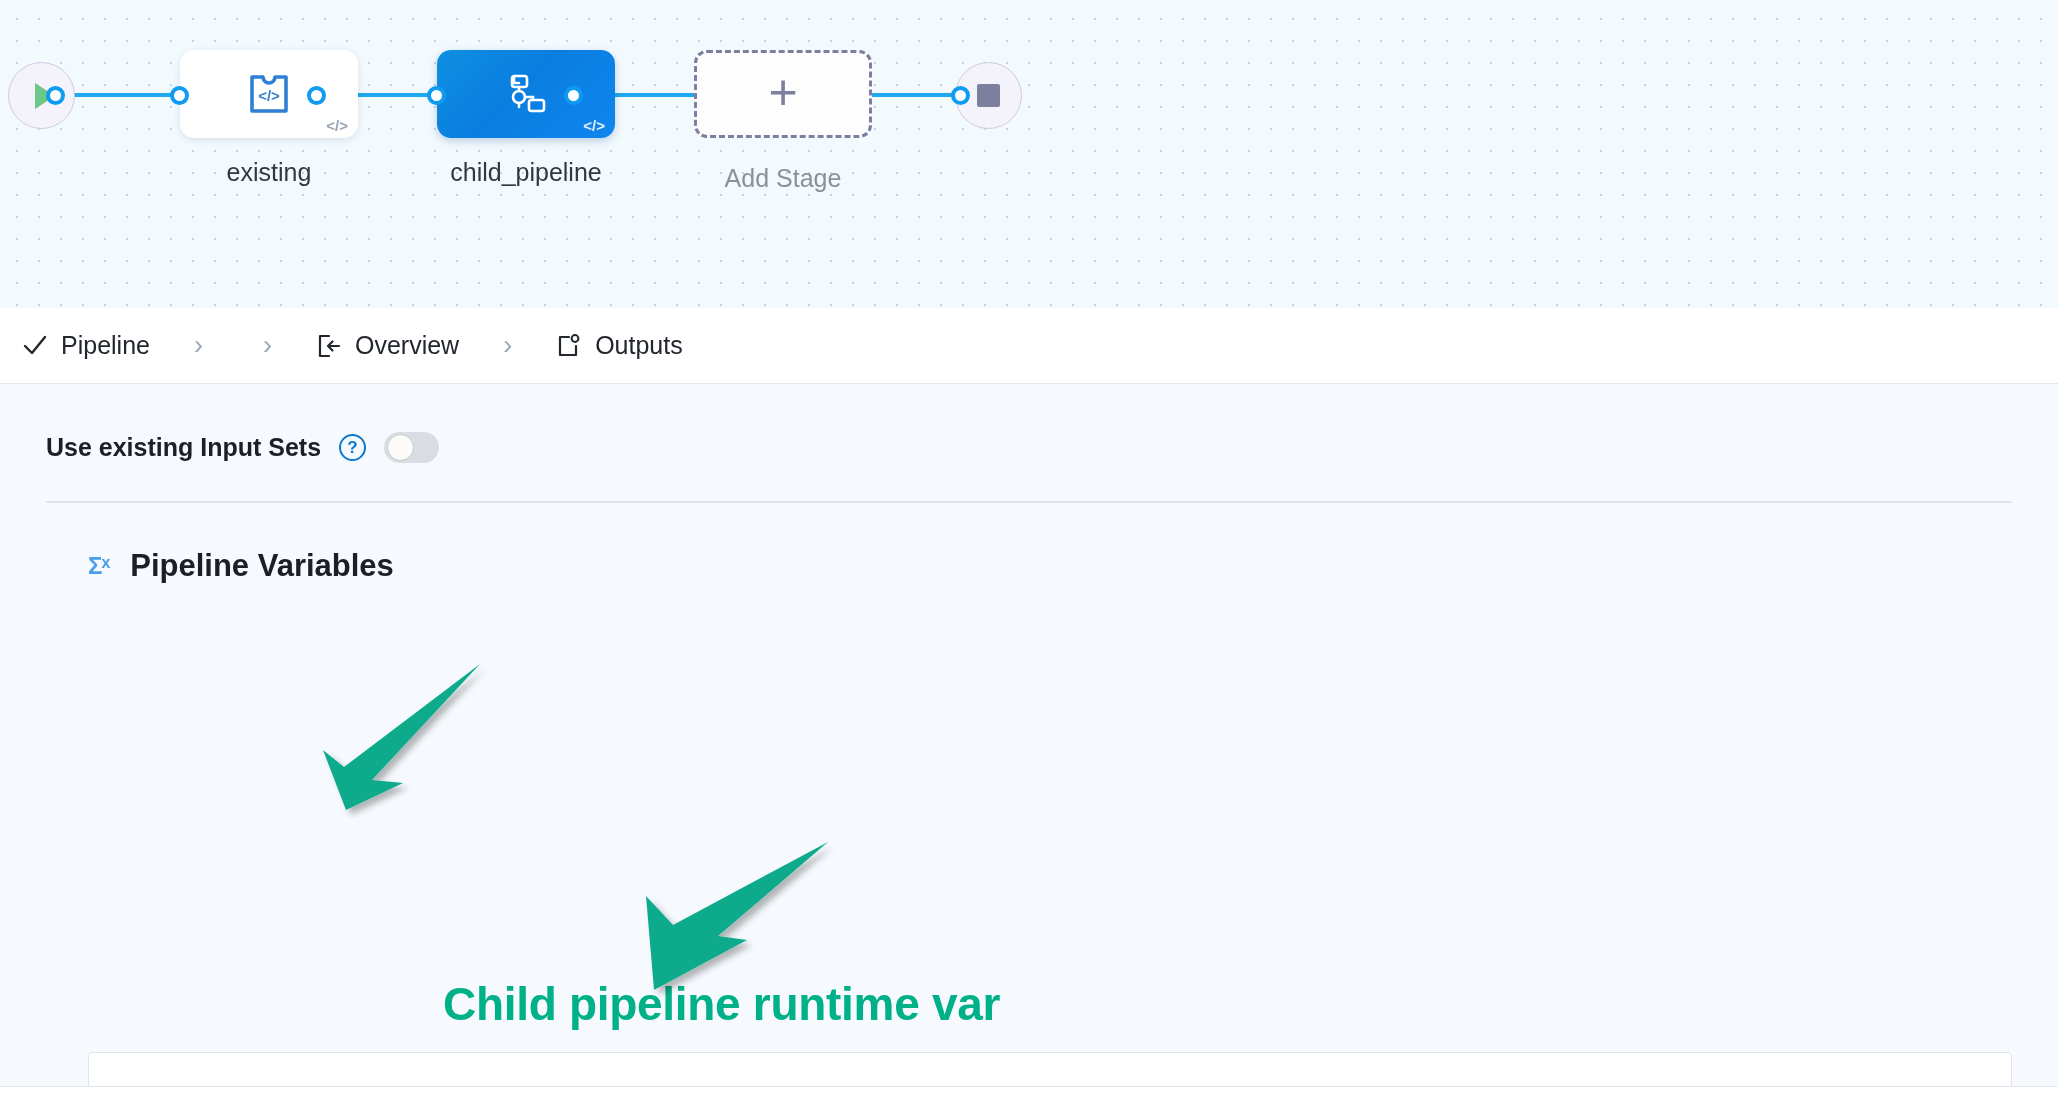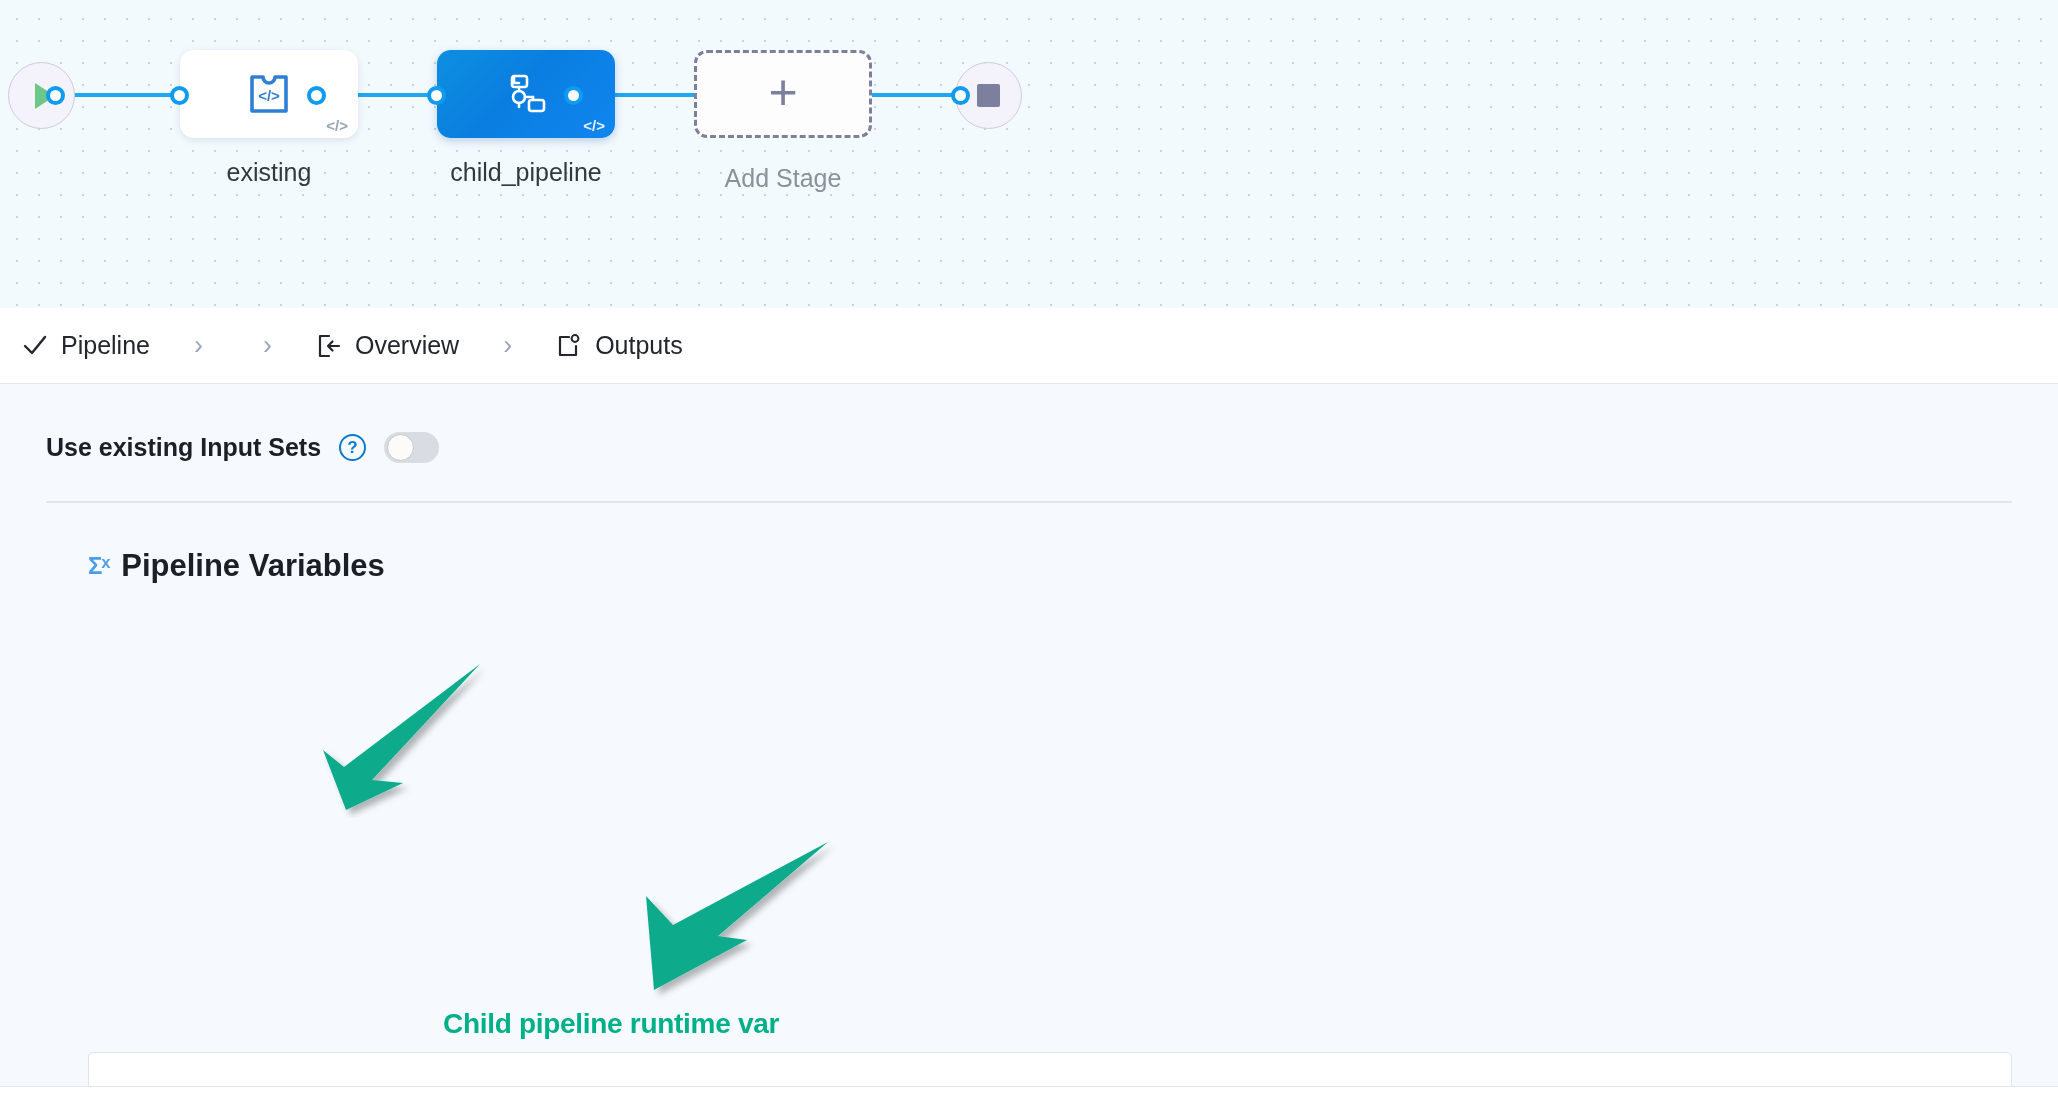--- a/index.html
+++ b/index.html
@@ -190,21 +190,21 @@
   }
   .divider {
     margin: 38px 46px 0 46px;
     height: 1.5px;
     background: #e2e6ec;
   }
 
   .varhead {
     display: flex;
     align-items: center;
-    gap: 12px;
+    gap: 21px;
     padding: 45px 0 0 88px;
   }
   .sigma-icon {
     color: #4a9fe8;
     font-size: 24px;
     font-weight: 700;
     letter-spacing: -1px;
   }
   .varhead-title {
     font-size: 31px;
@@ -214,22 +214,22 @@
 
   
   .annot {
     position: absolute;
     color: #00b089;
     font-weight: 700;
     font-family: "Liberation Sans", sans-serif;
     white-space: nowrap;
   }
   #annot-top {
-    left: 443px; top: 624px;
-    font-size: 28px;
+    left: 443px; top: 593px;
+    font-size: 46px;
     letter-spacing: -0.3px;
   }
   .arrow-svg { position: absolute; pointer-events: none; }
 
   
   #varpanel {
     position: absolute;
     left: 88px; top: 668px;
     width: 1924px;
     height: 260px;

